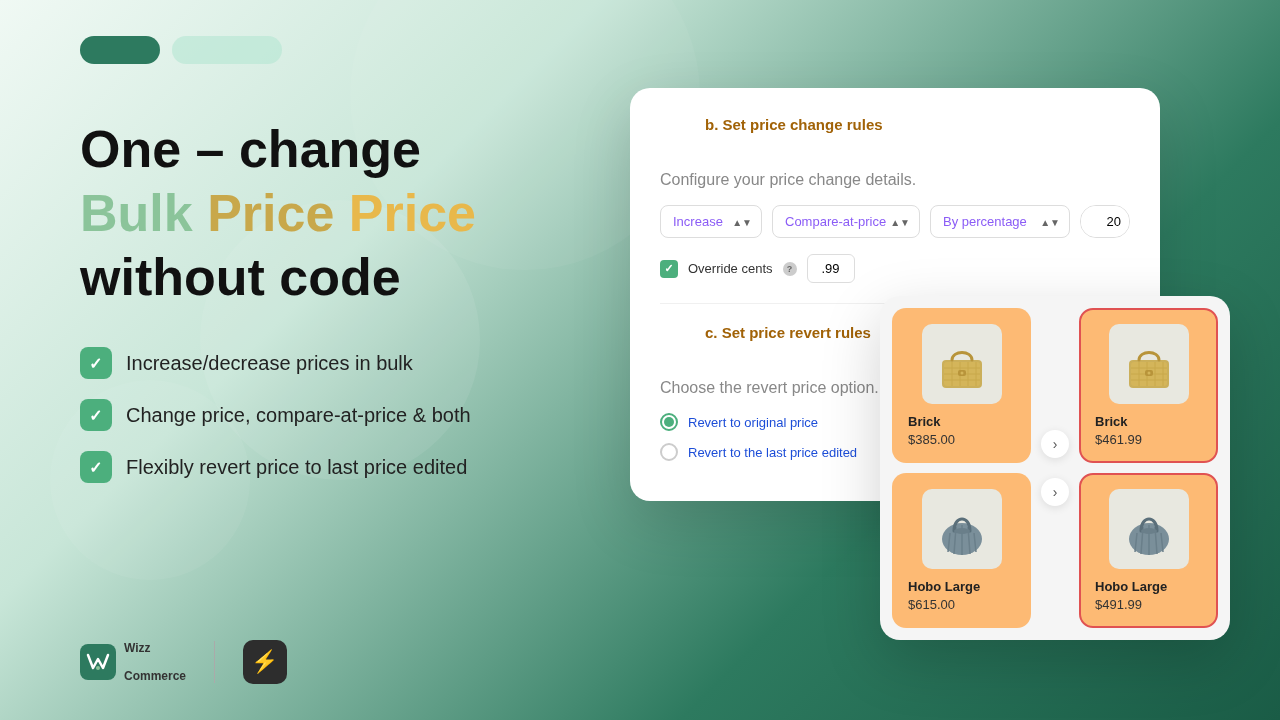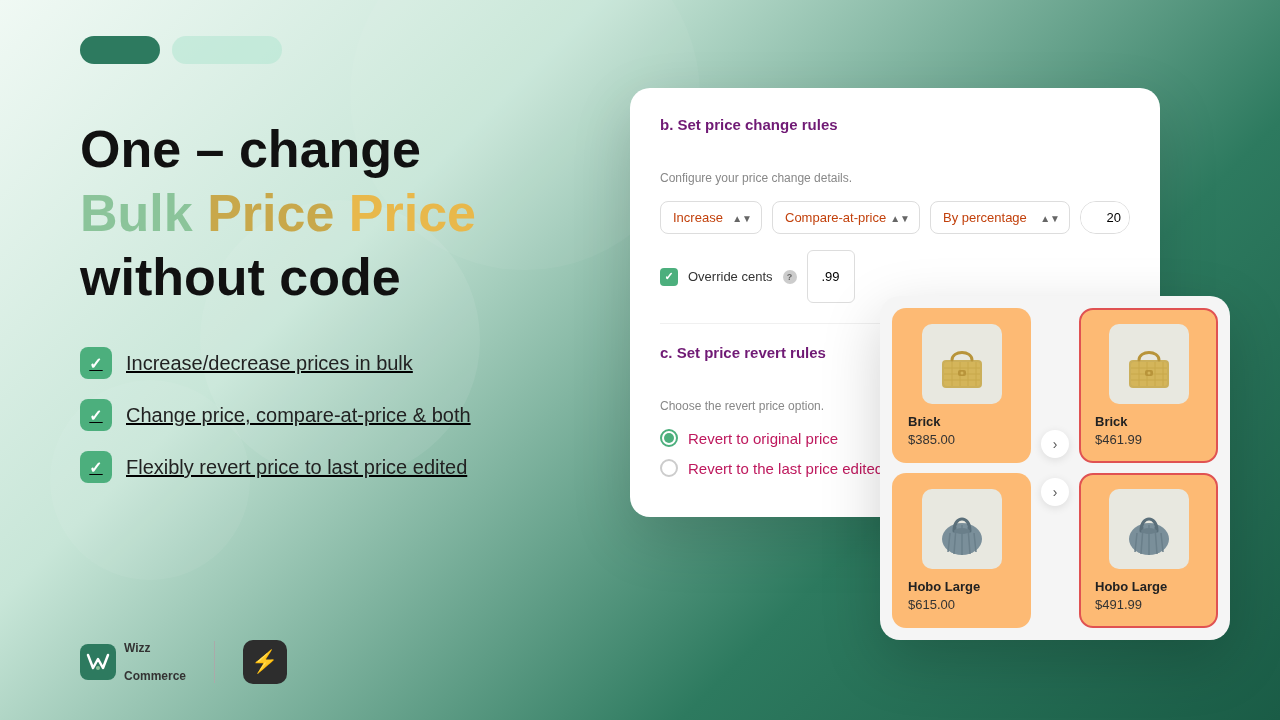--- a/index.html
+++ b/index.html
@@ -79,21 +79,21 @@
       font-weight: 900;
       color: #111;
       line-height: 1.15;
       margin-bottom: 40px;
     }
 
     .features-list {
       display: flex; flex-direction: column; gap: 20px;
     }
     .feature-item {
-      display: flex; align-items: center; gap: 14px; text-decoration: underline;
+      display: flex; align-items: center; gap: 14px;
     }
     .feature-icon {
       width: 32px; height: 32px;
       background: #4caf7d;
       border-radius: 8px;
       display: flex; align-items: center; justify-content: center;
       flex-shrink: 0;
       position: relative;
     }
     .feature-icon::after {
@@ -146,25 +146,26 @@
       width: 530px;
       background: white;
       border-radius: 20px;
       padding: 28px 30px;
       box-shadow: 0 20px 60px rgba(0,0,0,0.15);
     }
 
     .panel-section-title {
       font-size: 15px;
       font-weight: 700;
-      color: #701a75;
+      color: #a16207;
       margin-bottom: 3px;
+      margin-left: 45px;
     }
     .panel-section-sub {
-      font-size: 12px;
+      font-size: 16px;
       color: #888;
       margin-bottom: 16px;
       margin-top: 38px;
     }
 
     .controls-row {
       display: flex; align-items: center; gap: 10px;
       margin-bottom: 16px;
       flex-wrap: nowrap;
     }
@@ -172,21 +173,21 @@
     .select-control {
       position: relative;
       display: inline-flex; align-items: center;
     }
     .select-control select {
       appearance: none;
       border: 1px solid #ddd;
       border-radius: 8px;
       padding: 8px 32px 8px 12px;
       font-size: 13px;
-      color: #c2410c;
+      color: #8b5cf6;
       background: white;
       cursor: pointer;
       outline: none;
     }
     .select-arrow {
       position: absolute; right: 10px; top: 50%;
       transform: translateY(-50%);
       pointer-events: none;
       font-size: 10px; color: #666;
     }
@@ -228,21 +229,21 @@
     .info-icon {
       width: 14px; height: 14px;
       border-radius: 50%;
       background: #ccc;
       display: inline-flex; align-items: center; justify-content: center;
       font-size: 9px; color: #666; font-weight: bold;
     }
     .cents-input {
       border: 1px solid #ddd;
       border-radius: 6px;
-      padding: 18px 10px;
+      padding: 6px 10px;
       font-size: 13px;
       width: 48px;
       text-align: center;
       outline: none;
     }
 
     .divider { border: none; border-top: 1px solid #f0f0f0; margin: 20px 0; }
 
     .radio-row {
       display: flex; align-items: center; gap: 10px;
@@ -259,21 +260,21 @@
       width: 10px; height: 10px;
       border-radius: 50%;
       background: #4caf7d;
     }
     .radio-empty {
       width: 18px; height: 18px;
       border-radius: 50%;
       border: 2px solid #ccc;
       flex-shrink: 0;
     }
-    .radio-label { font-size: 15px; color: #be185d; }
+    .radio-label { font-size: 13px; color: #1d4ed8; }
 
     
     .products-panel {
       position: absolute;
       top: 296px; left: 880px;
       width: 350px;
       background: #f5f5f5;
       border-radius: 20px;
       padding: 12px;
       box-shadow: 0 20px 60px rgba(0,0,0,0.18);

